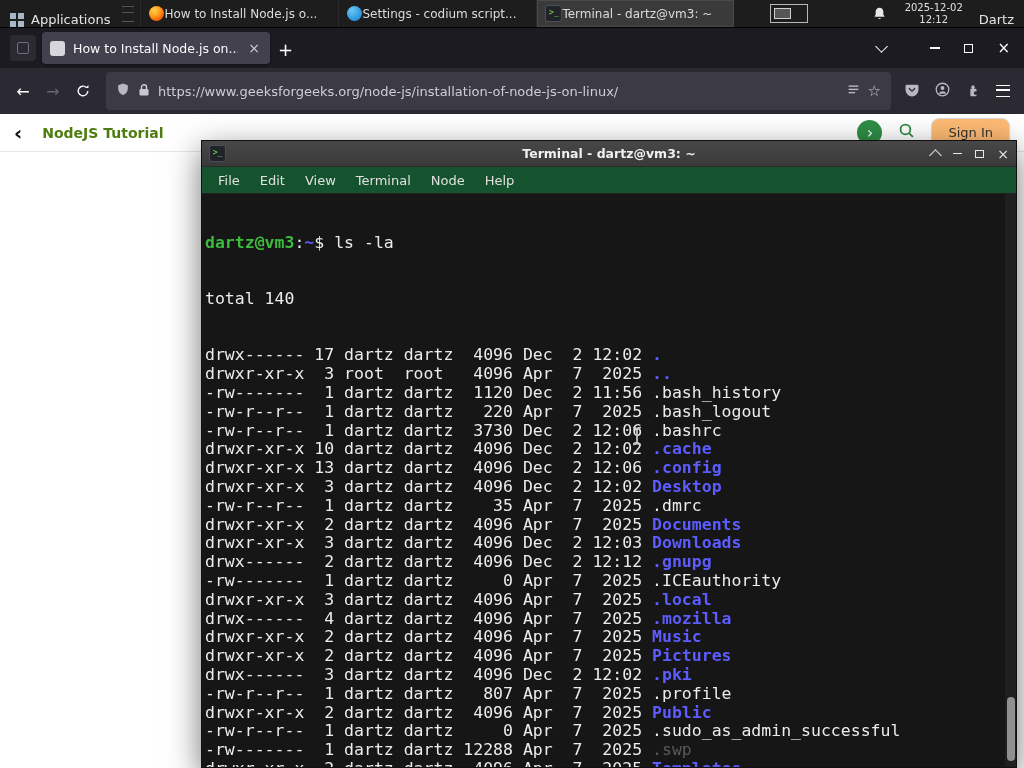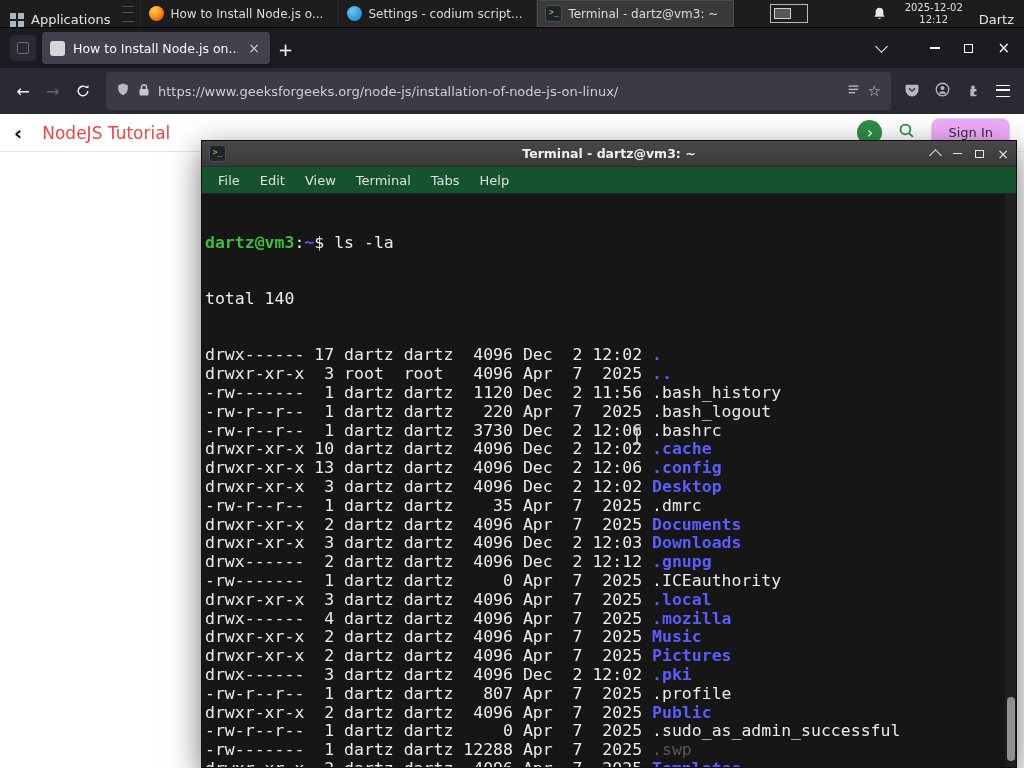--- a/index.html
+++ b/index.html
@@ -13,21 +13,21 @@
   .panel-apps{display:flex;align-items:flex-end;gap:7px;padding:0 10px;height:100%;cursor:default;}
   .apps-icon{width:14px;height:14px;background:
       linear-gradient(#a9b6c3,#a9b6c3) 0 0/6px 6px no-repeat,
       linear-gradient(#a9b6c3,#a9b6c3) 8px 0/6px 6px no-repeat,
       linear-gradient(#a9b6c3,#a9b6c3) 0 8px/6px 6px no-repeat,
       linear-gradient(#a9b6c3,#a9b6c3) 8px 8px/6px 6px no-repeat;}
   .panel-handle{width:12px;height:14px;margin:0 2px;
       border-top:1.5px solid #555;border-bottom:1.5px solid #555;position:relative;}
   .panel-handle::after{content:"";position:absolute;left:0;right:0;top:5px;height:1.5px;background:#555;}
   .window-buttons{display:flex;height:100%;margin-left:4px;}
-  .window-button{display:flex;align-items:center;gap:6px;width:198px;padding:0 8px;
+  .window-button{display:flex;align-items:center;width:198px;padding:0 8px;
       border-left:1px solid #2a2a2a;font-size:12px;color:#dcdcdc;box-sizing:border-box;}
   .window-button.active{background:#3a3a3a;box-shadow:inset 0 0 0 1px #4a4a4a;}
   .wb-icon{width:15px;height:15px;flex:none;border-radius:3px;}
   .icon-firefox{border-radius:50%;background:radial-gradient(circle at 35% 30%,#ffd24a,#ff9418 45%,#f05306 78%,#d33a02);}
   .icon-codium{border-radius:50%;background:radial-gradient(circle at 35% 30%,#6ec6f5,#2f9be0 60%,#1d7dc4);}
   .icon-terminal{background:#20242a;border:1px solid #4a4f57;color:#7ee24a;
       font-family:"DejaVu Sans Mono",monospace;font-size:8px;line-height:13px;text-align:center;}
   .icon-terminal::after{content:">_";}
   .wb-label{white-space:nowrap;overflow:hidden;text-overflow:ellipsis;}
   .panel-spacer{flex:1;}
@@ -67,29 +67,29 @@
   .url-text{flex:1;white-space:nowrap;overflow:hidden;color:#cfced8;}
   .urlbar .spacer{flex:none;}
   .nav-right{display:flex;align-items:center;gap:16px;margin:0 6px;}
   .star{color:#c9c8d0;font-size:15px;}
   .hamburger{width:14px;height:10px;border-top:1.6px solid #fbfbfe;border-bottom:1.6px solid #fbfbfe;position:relative;}
   .hamburger::after{content:"";position:absolute;left:0;right:0;top:3.4px;height:1.6px;background:#fbfbfe;}
 
   .gfg-nav{height:37px;background:#fff;border-bottom:1px solid #e6e6e6;display:flex;align-items:center;
            padding:0 14px;gap:20px;position:relative;color:#2b2b2b;flex:none;}
   .gfg-prev{font-size:20px;font-weight:bold;color:#111;line-height:20px;}
-  .gfg-brand{font-weight:normal;font-size:17px;color:#ef4444;white-space:nowrap;}
+  .gfg-brand{font-weight:bold;font-size:14px;color:#4d7c0f;white-space:nowrap;}
   .gfg-links{display:flex;gap:19px;overflow:hidden;white-space:nowrap;}
   .gfg-link{font-size:13px;color:#333;}
   .gfg-right{position:absolute;right:0;top:0;bottom:0;display:flex;align-items:center;gap:16px;
              padding:0 14px 0 8px;background:#fff;}
   .gfg-next-circle{width:25px;height:25px;border-radius:50%;background:#2f8d46;color:#fff;display:flex;
                    align-items:center;justify-content:center;font-size:16px;line-height:16px;}
   .gfg-signin{border:1px solid #d7dce0;border-radius:8px;padding:6px 16px;font-size:13px;color:#333;
-              box-shadow:0 1px 2px rgba(0,0,0,.08);background:#f0abfc;}
+              box-shadow:0 1px 2px rgba(0,0,0,.08);background:#fdba74;}
   .page{flex:1;background:#fff;}
 
   
   .terminal{position:absolute;left:201px;top:140px;width:816px;height:628px;display:flex;
             flex-direction:column;box-shadow:0 10px 30px rgba(0,0,0,.55);border:1px solid #101010;
             box-sizing:border-box;z-index:10;}
   .t-titlebar{height:25px;background:linear-gradient(#484848,#393939);display:flex;align-items:center;
               padding:0 7px;color:#f0f0f0;position:relative;border-bottom:1px solid #2a2a2a;flex:none;}
   .t-app-icon{width:15px;height:15px;border-radius:3px;flex:none;}
   .t-title{position:absolute;left:50%;transform:translateX(-50%);font-size:12.5px;font-weight:bold;white-space:nowrap;}
@@ -253,21 +253,21 @@
       <span class="glyph-min"></span>
       <span class="glyph-max"></span>
       <span class="glyph-close">×</span>
     </div>
   </div>
   <div class="t-menubar">
       <span class="menu-item">File</span>
       <span class="menu-item">Edit</span>
       <span class="menu-item">View</span>
       <span class="menu-item">Terminal</span>
-      <span class="menu-item">Tabs</span>
+      <span class="menu-item">Node</span>
       <span class="menu-item">Help</span>
     </div>
   <div class="t-body">
     <div class="term-line"><span class="t-green">dartz@vm3</span><span>:</span><span class="t-blue">~</span><span>$</span><span> ls -la</span></div>
     <div class="term-line">total 140</div>
     <div><div class="term-line"><span class="ls-pre">drwx------ 17 dartz dartz  4096 Dec  2 12:02 </span><span class="ls-name ls-dir">.</span></div><div class="term-line"><span class="ls-pre">drwxr-xr-x  3 root  root   4096 Apr  7  2025 </span><span class="ls-name ls-dir">..</span></div><div class="term-line"><span class="ls-pre">-rw-------  1 dartz dartz  1120 Dec  2 11:56 </span><span class="ls-name ls-file">.bash_history</span></div><div class="term-line"><span class="ls-pre">-rw-r--r--  1 dartz dartz   220 Apr  7  2025 </span><span class="ls-name ls-file">.bash_logout</span></div><div class="term-line"><span class="ls-pre">-rw-r--r--  1 dartz dartz  3730 Dec  2 12:06 </span><span class="ls-name ls-file">.bashrc</span></div><div class="term-line"><span class="ls-pre">drwxr-xr-x 10 dartz dartz  4096 Dec  2 12:02 </span><span class="ls-name ls-dir">.cache</span></div><div class="term-line"><span class="ls-pre">drwxr-xr-x 13 dartz dartz  4096 Dec  2 12:06 </span><span class="ls-name ls-dir">.config</span></div><div class="term-line"><span class="ls-pre">drwxr-xr-x  3 dartz dartz  4096 Dec  2 12:02 </span><span class="ls-name ls-dir">Desktop</span></div><div class="term-line"><span class="ls-pre">-rw-r--r--  1 dartz dartz    35 Apr  7  2025 </span><span class="ls-name ls-file">.dmrc</span></div><div class="term-line"><span class="ls-pre">drwxr-xr-x  2 dartz dartz  4096 Apr  7  2025 </span><span class="ls-name ls-dir">Documents</span></div><div class="term-line"><span class="ls-pre">drwxr-xr-x  3 dartz dartz  4096 Dec  2 12:03 </span><span class="ls-name ls-dir">Downloads</span></div><div class="term-line"><span class="ls-pre">drwx------  2 dartz dartz  4096 Dec  2 12:12 </span><span class="ls-name ls-dir">.gnupg</span></div><div class="term-line"><span class="ls-pre">-rw-------  1 dartz dartz     0 Apr  7  2025 </span><span class="ls-name ls-file">.ICEauthority</span></div><div class="term-line"><span class="ls-pre">drwxr-xr-x  3 dartz dartz  4096 Apr  7  2025 </span><span class="ls-name ls-dir">.local</span></div><div class="term-line"><span class="ls-pre">drwx------  4 dartz dartz  4096 Apr  7  2025 </span><span class="ls-name ls-dir">.mozilla</span></div><div class="term-line"><span class="ls-pre">drwxr-xr-x  2 dartz dartz  4096 Apr  7  2025 </span><span class="ls-name ls-dir">Music</span></div><div class="term-line"><span class="ls-pre">drwxr-xr-x  2 dartz dartz  4096 Apr  7  2025 </span><span class="ls-name ls-dir">Pictures</span></div><div class="term-line"><span class="ls-pre">drwx------  3 dartz dartz  4096 Dec  2 12:02 </span><span class="ls-name ls-dir">.pki</span></div><div class="term-line"><span class="ls-pre">-rw-r--r--  1 dartz dartz   807 Apr  7  2025 </span><span class="ls-name ls-file">.profile</span></div><div class="term-line"><span class="ls-pre">drwxr-xr-x  2 dartz dartz  4096 Apr  7  2025 </span><span class="ls-name ls-dir">Public</span></div><div class="term-line"><span class="ls-pre">-rw-r--r--  1 dartz dartz     0 Apr  7  2025 </span><span class="ls-name ls-file">.sudo_as_admin_successful</span></div><div class="term-line"><span class="ls-pre">-rw-------  1 dartz dartz 12288 Apr  7  2025 </span><span class="ls-name ls-dim">.swp</span></div><div class="term-line"><span class="ls-pre">drwxr-xr-x  2 dartz dartz  4096 Apr  7  2025 </span><span class="ls-name ls-dir">Templates</span></div></div>
     <div class="t-scrollbar">
       <div class="t-thumb"></div>
     </div>
   </div>

